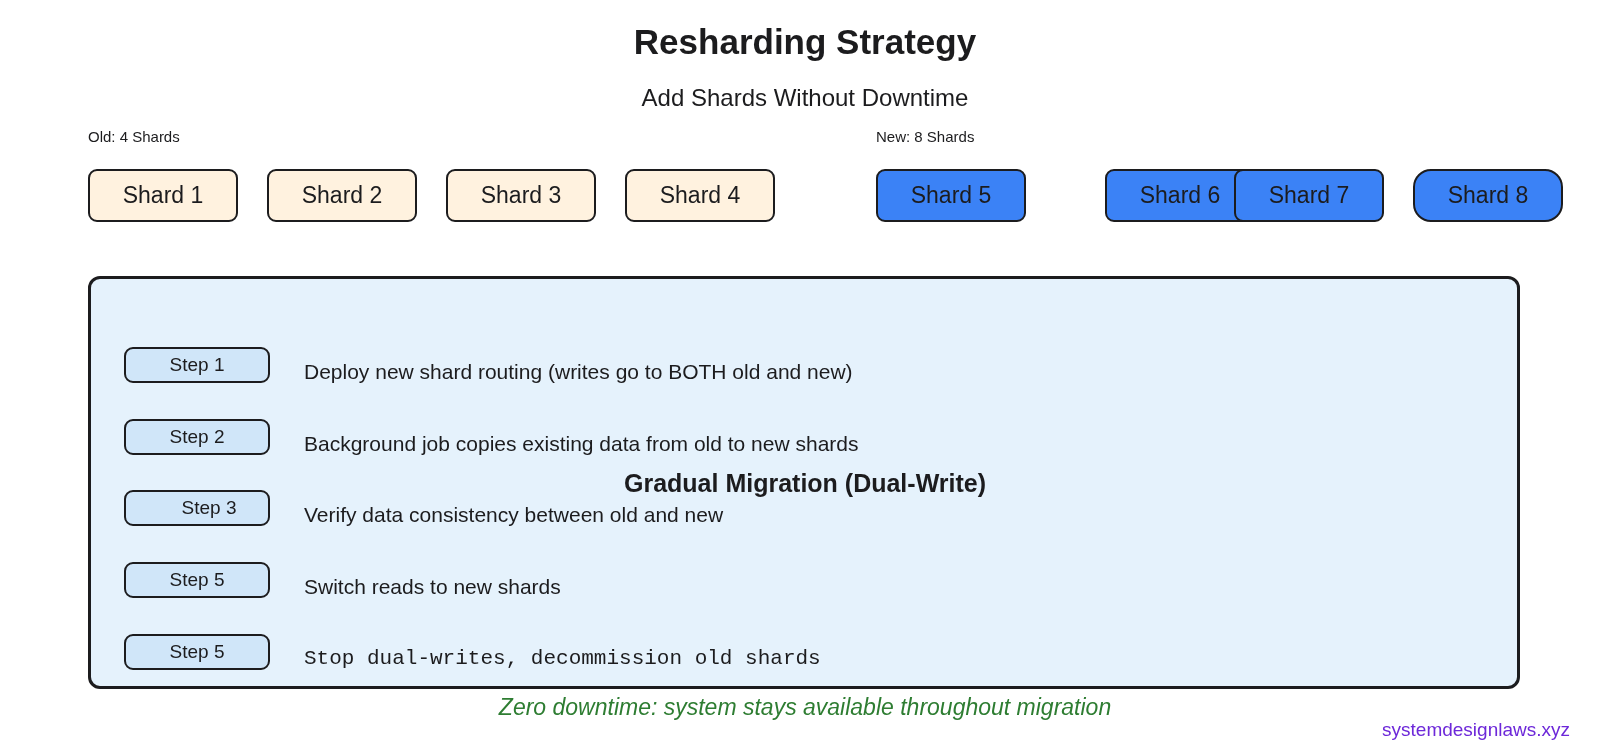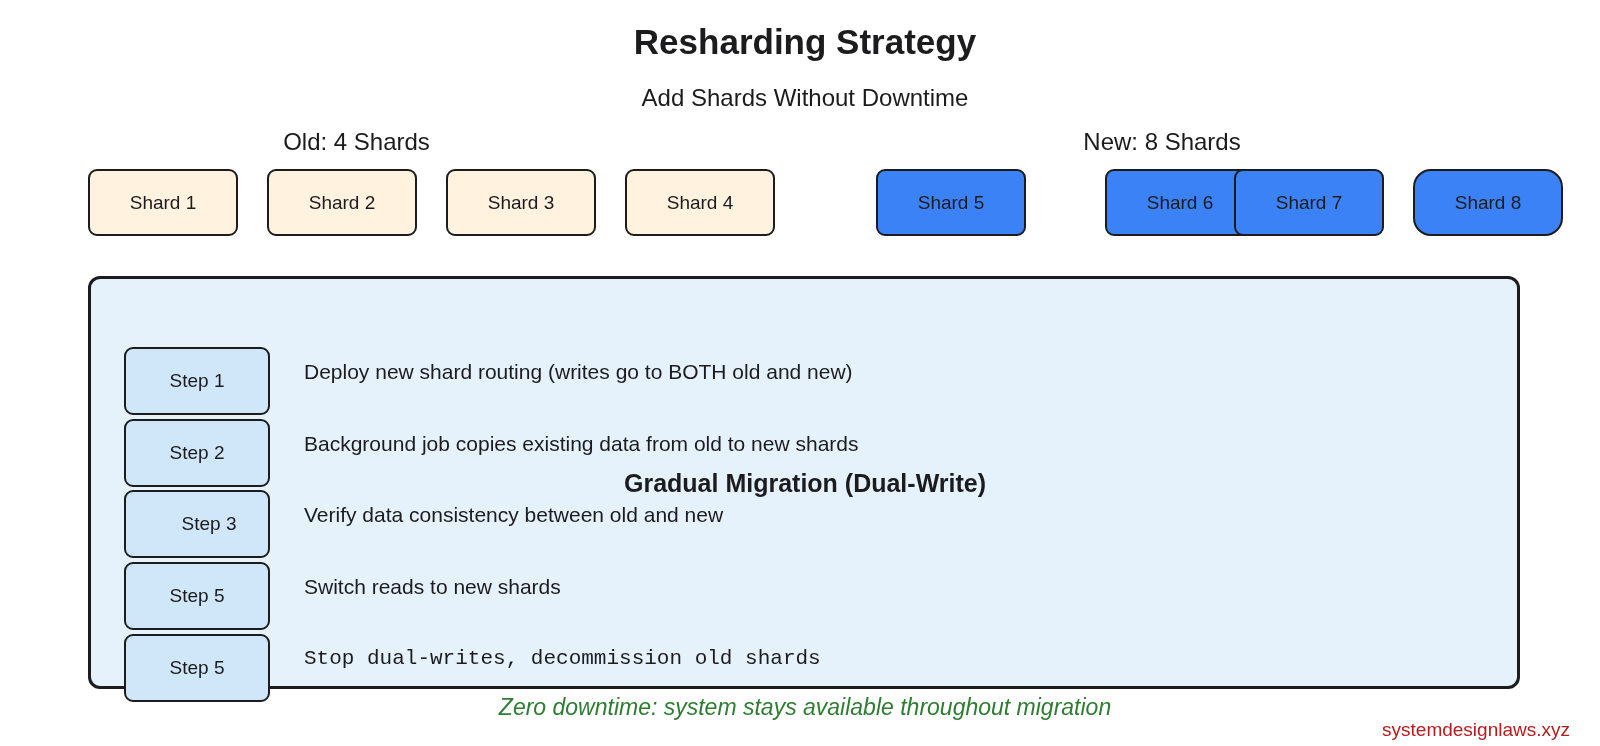--- a/index.html
+++ b/index.html
@@ -1,29 +1,29 @@
 <!DOCTYPE html>
 <html><head>
   <meta charset="utf-8">
   <style>
     html, body { margin: 0; padding: 0; background: #ffffff; }
     body { width: 1600px; height: 746px; position: relative; overflow: hidden;
            font-family: "Liberation Sans", sans-serif; color: #1c1c1e; }
     .abs { position: absolute; }
     .title { left: 0; width: 1610px; top: 22px; text-align: center; font-size: 35px; font-weight: bold; }
     .subtitle { left: 0; width: 1610px; top: 84px; text-align: center; font-size: 24px; }
-    .group-label { font-size: 24px; text-align: center; top: 128px; }
-    .shard { top: 169px; width: 150px; height: 67px; box-sizing: border-box;
+    .group-label { font-size: 15px; top: 128px; }
+    .shard { top: 169px; width: 150px; height: 53px; box-sizing: border-box;
              border: 2.5px solid #1c1c1e; border-radius: 9px;
-             display: flex; align-items: center; justify-content: center; font-size: 19px; }
+             display: flex; align-items: center; justify-content: center; font-size: 23px; }
     .shard.old { background: #fff2df; }
     .shard.new { background: #3b82f6; }
     .container { left: 88px; top: 276px; width: 1432px; height: 413px; box-sizing: border-box;
                  border: 3px solid #1c1c1e; border-radius: 12px; background: #e5f2fc; }
-    .step { left: 124px; width: 146px; height: 68px; box-sizing: border-box;
+    .step { left: 124px; width: 146px; height: 36px; box-sizing: border-box;
             border: 2.5px solid #1c1c1e; border-radius: 9px; background: #d0e6f9;
             display: flex; align-items: center; justify-content: center; font-size: 19px; }
     .step-desc { left: 304px; font-size: 21px; white-space: nowrap; }
     .container-title { left: 0; width: 1610px; top: 469px; text-align: center; font-size: 25px; font-weight: bold; }
     .footer-note { left: 0; width: 1610px; top: 694px; text-align: center; font-size: 23px; font-style: italic; }
     .watermark { right: 30px; top: 719px; font-size: 19px; }
   </style>
 </head>
 <body>
 
@@ -54,13 +54,13 @@
 <div class="abs step" style="top:490px;padding-left:24px;">Step 3</div>
 <div class="abs step-desc" style="top:503px;">Verify data consistency between old and new</div>
 
 <div class="abs step" style="top:562px;">Step 5</div>
 <div class="abs step-desc" style="top:575px;">Switch reads to new shards</div>
 
 <div class="abs step" style="top:634px;">Step 5</div>
 <div class="abs step-desc" style="top:647px;font-family:Liberation Mono, monospace;">Stop dual-writes, decommission old shards</div>
 
 <div class="abs footer-note" style="color:#2e7d32;">Zero downtime: system stays available throughout migration</div>
-<div class="abs watermark" style="color:#b91c1c;">systemdesignlaws.xyz</div>
+<div class="abs watermark" style="color:#6d28d9;">systemdesignlaws.xyz</div>
 
 </body></html>

